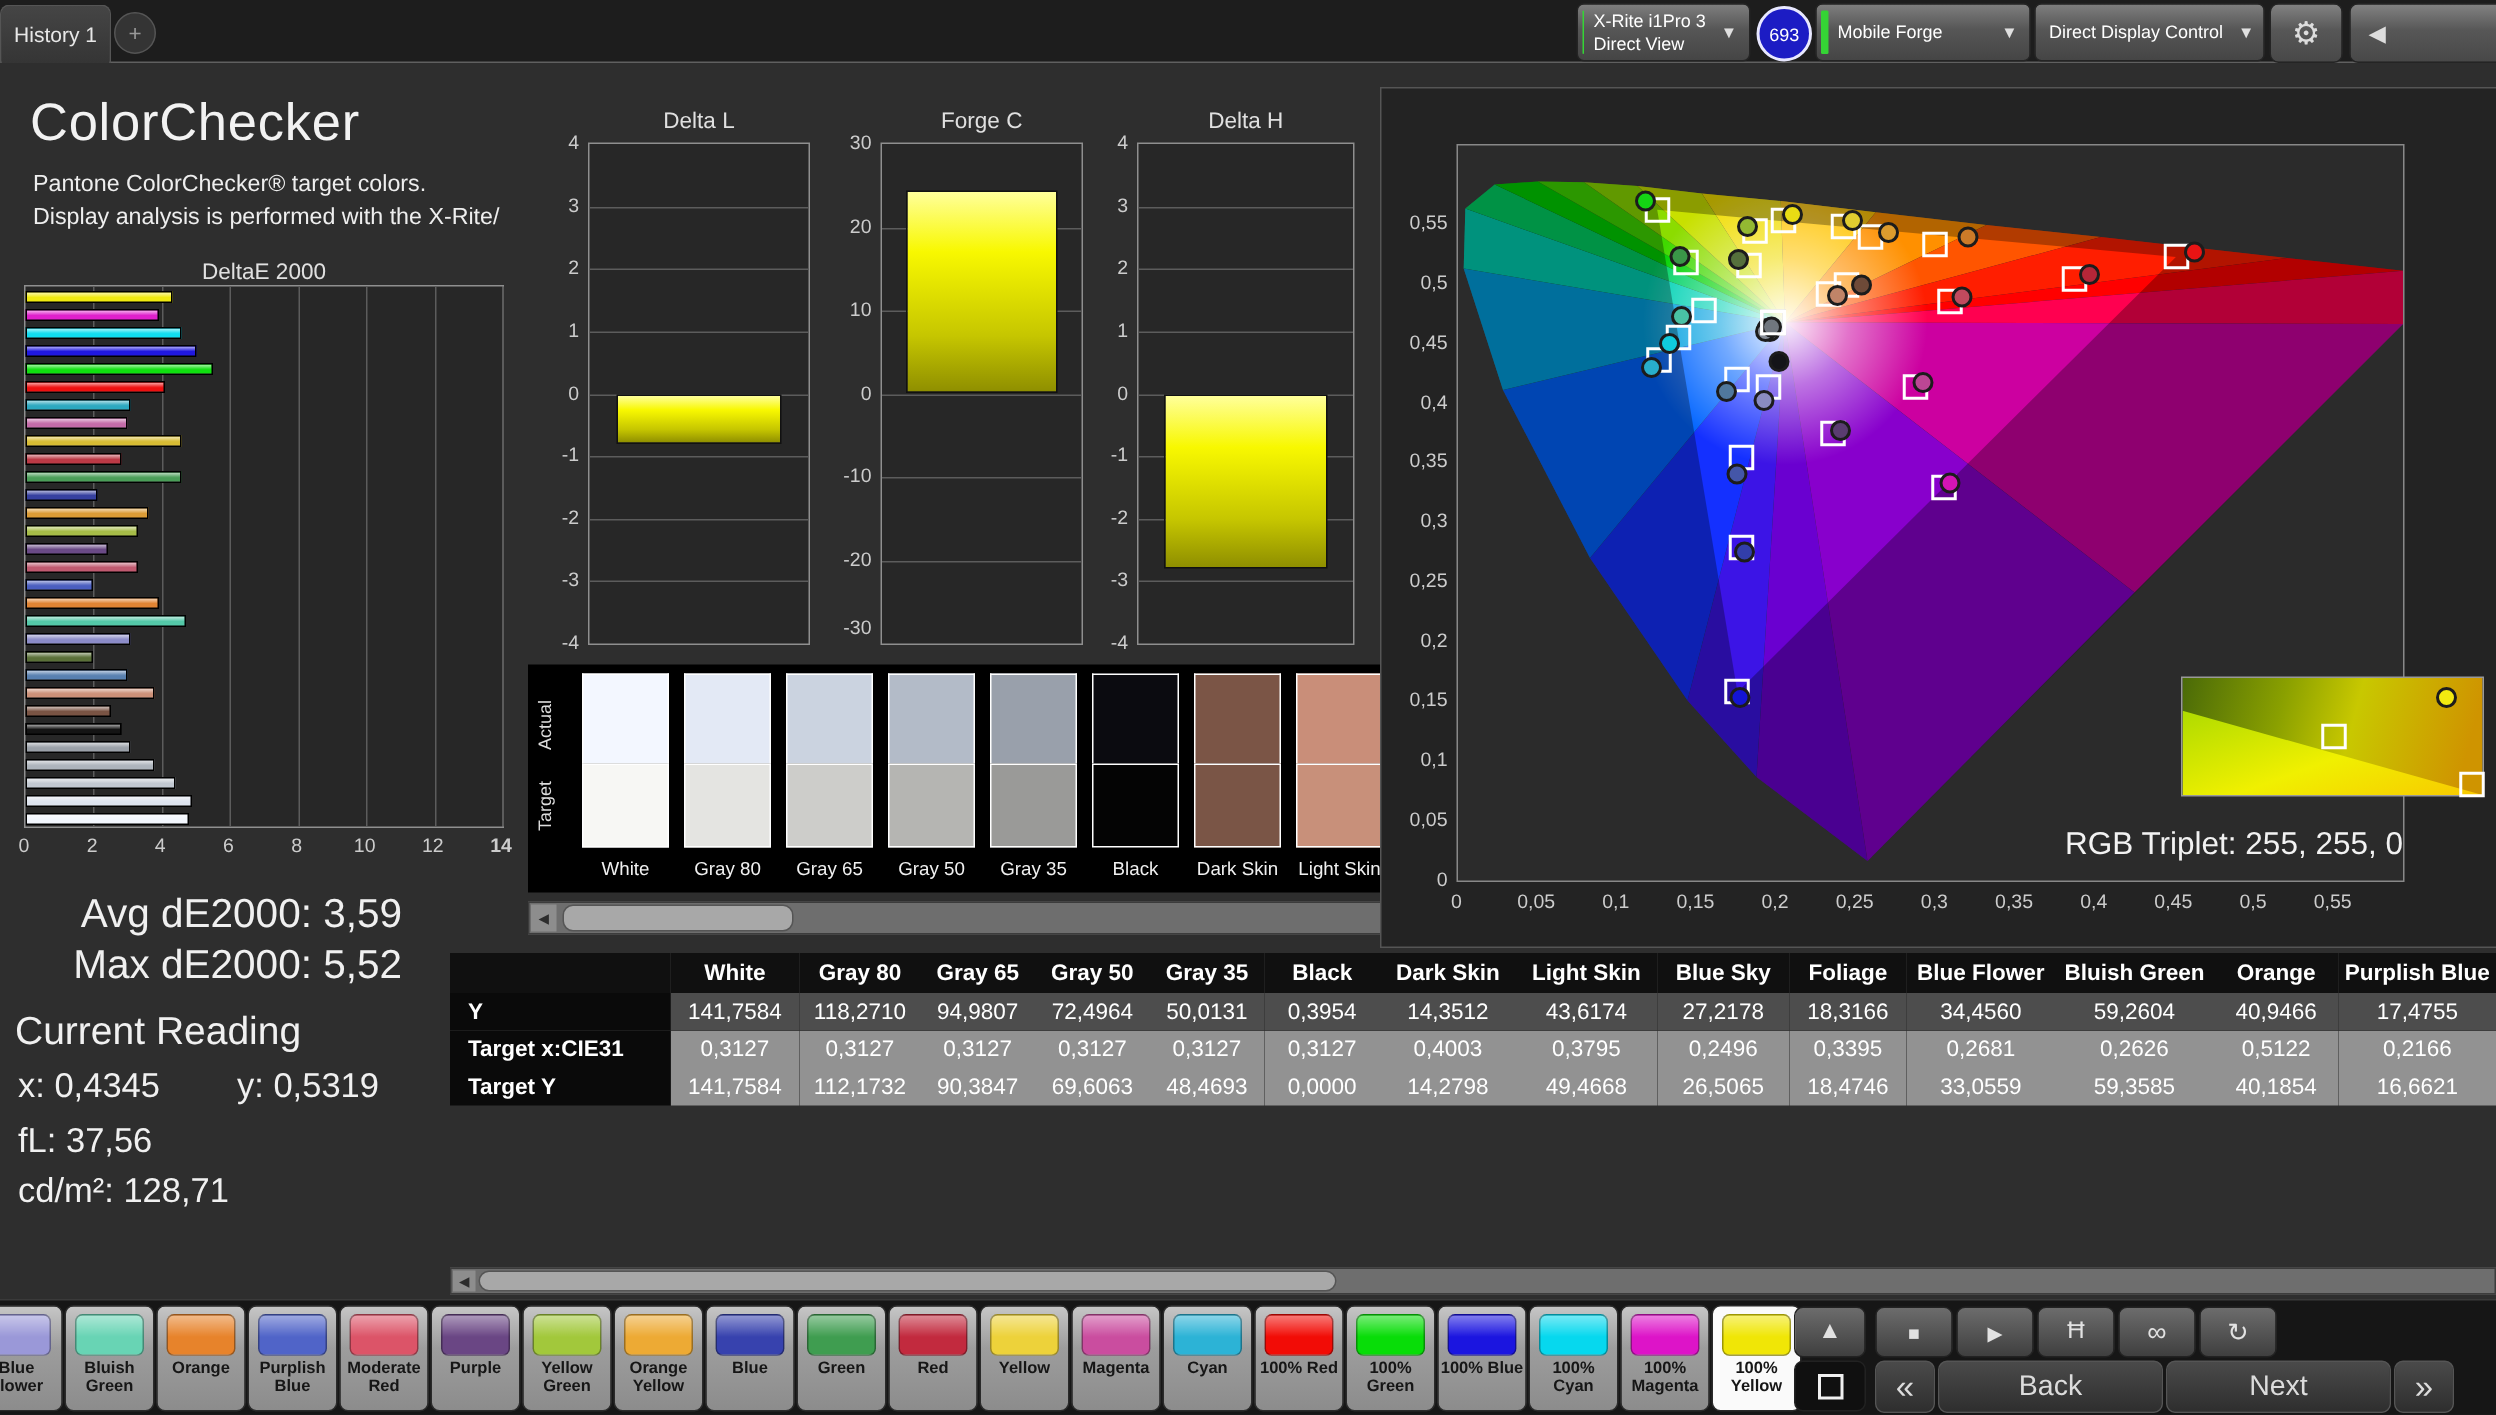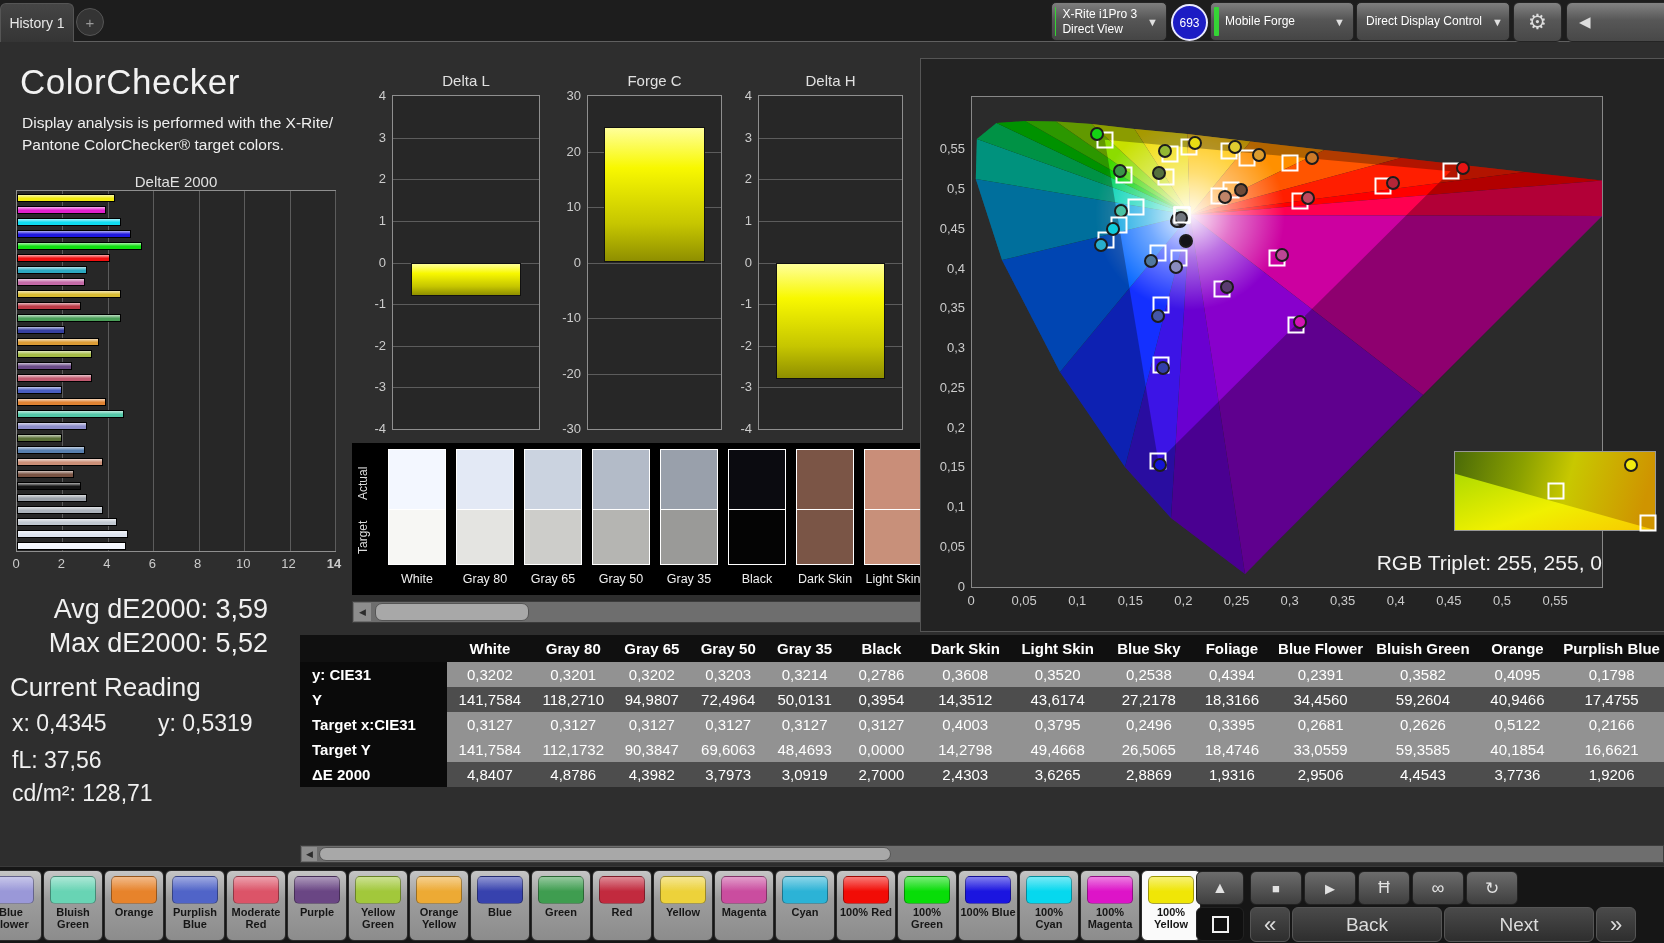--- a/index.html
+++ b/index.html
@@ -118,22 +118,22 @@
     <div class="toolbtn" style="left:1513px;width:47px;font-size:21px;">
       <span>⚙</span>
     </div>
     <div class="toolbtn" style="left:1566px;width:98px;font-size:15px;justify-content:flex-start;padding-left:12px;">
       <span>◀</span>
     </div>
   </div>
 
   <div class="pagetitle">ColorChecker</div>
   <div class="subtitle">
-    <div>Display analysis is performed with the X-Rite/</div>
-      <div>Pantone ColorChecker® target colors.</div>
+    <div>Pantone ColorChecker® target colors.</div>
+      <div>Display analysis is performed with the X-Rite/</div>
   </div>
 
   <div class="ctitle" style="left:16px;top:173px;width:320px;">DeltaE 2000</div>
   <div class="plot" id="de-plot" style="left:16px;top:190px;width:318px;height:360px;">
       <div class="vline" style="left: 45.4286px;"></div>
       <div class="vline" style="left: 90.8571px;"></div>
       <div class="vline" style="left: 136.286px;"></div>
       <div class="vline" style="left: 181.714px;"></div>
       <div class="vline" style="left: 227.143px;"></div>
       <div class="vline" style="left: 272.571px;"></div>
@@ -212,21 +212,21 @@
       <div class="hline" style="top: 277.5px;"></div>
       <div class="ybar" title="Delta C: 24.4" style="top: 31.08px; height: 135.42px;"></div>
     </div>
   <div id="dc-ylabels" style="position: absolute; left: 547px; top: 95px; width: 36px; height: 333px;">
       <div class="ylab" style="top: 0px; left: 0px;">30</div>
       <div class="ylab" style="top: 55.5px; left: 0px;">20</div>
       <div class="ylab" style="top: 111px; left: 0px;">10</div>
       <div class="ylab" style="top: 166.5px; left: 0px;">0</div>
       <div class="ylab" style="top: 222px; left: 0px;">-10</div>
       <div class="ylab" style="top: 277.5px; left: 0px;">-20</div>
-      <div class="ylab" style="top: 333px; left: 0px;">-30</div>
+      <div class="ylab" style="top: 323px; left: 0px;">-30</div>
     </div>
 
   <div class="ctitle" style="left:758px;top:72px;width:145px;">Delta H</div>
   <div class="plot" id="dh-plot" style="left:758px;top:95px;width:143px;height:333px;">
       <div class="hline" style="top: 41.625px;"></div>
       <div class="hline" style="top: 83.25px;"></div>
       <div class="hline" style="top: 124.875px;"></div>
       <div class="hline" style="top: 166.5px;"></div>
       <div class="hline" style="top: 208.125px;"></div>
       <div class="hline" style="top: 249.75px;"></div>
@@ -476,37 +476,20 @@
             <th>Light Skin</th>
             <th>Blue Sky</th>
             <th>Foliage</th>
             <th>Blue Flower</th>
             <th>Bluish Green</th>
             <th>Orange</th>
             <th>Purplish Blue</th>
           </tr>
         </thead>
         <tbody>
-          <tr class="lite">
-            <td class="rowlab">y: CIE31</td>
-            <td>0,3202</td>
-            <td>0,3201</td>
-            <td>0,3202</td>
-            <td>0,3203</td>
-            <td>0,3214</td>
-            <td>0,2786</td>
-            <td>0,3608</td>
-            <td>0,3520</td>
-            <td>0,2538</td>
-            <td>0,4394</td>
-            <td>0,2391</td>
-            <td>0,3582</td>
-            <td>0,4095</td>
-            <td>0,1798</td>
-          </tr>
           <tr class="dark">
             <td class="rowlab">Y</td>
             <td>141,7584</td>
             <td>118,2710</td>
             <td>94,9807</td>
             <td>72,4964</td>
             <td>50,0131</td>
             <td>0,3954</td>
             <td>14,3512</td>
             <td>43,6174</td>
@@ -544,37 +527,20 @@
             <td>0,0000</td>
             <td>14,2798</td>
             <td>49,4668</td>
             <td>26,5065</td>
             <td>18,4746</td>
             <td>33,0559</td>
             <td>59,3585</td>
             <td>40,1854</td>
             <td>16,6621</td>
           </tr>
-          <tr class="dark">
-            <td class="rowlab">ΔE 2000</td>
-            <td>4,8407</td>
-            <td>4,8786</td>
-            <td>4,3982</td>
-            <td>3,7973</td>
-            <td>3,0919</td>
-            <td>2,7000</td>
-            <td>2,4303</td>
-            <td>3,6265</td>
-            <td>2,8869</td>
-            <td>1,9316</td>
-            <td>2,9506</td>
-            <td>4,4543</td>
-            <td>3,7736</td>
-            <td>1,9206</td>
-          </tr>
         </tbody>
       </table>
   </div>
   <div class="sbar" style="left:300px;top:845px;width:1362px;height:16px;">
     <div class="sbtn" style="left:1px;width:15px;">◀</div>
     <div class="sthumb" style="left:18px;width:570px;"></div>
   </div>
 
   <div class="bottombar">
     <div id="patchrow" style="position:absolute;left:0;top:3px;display:flex;">

